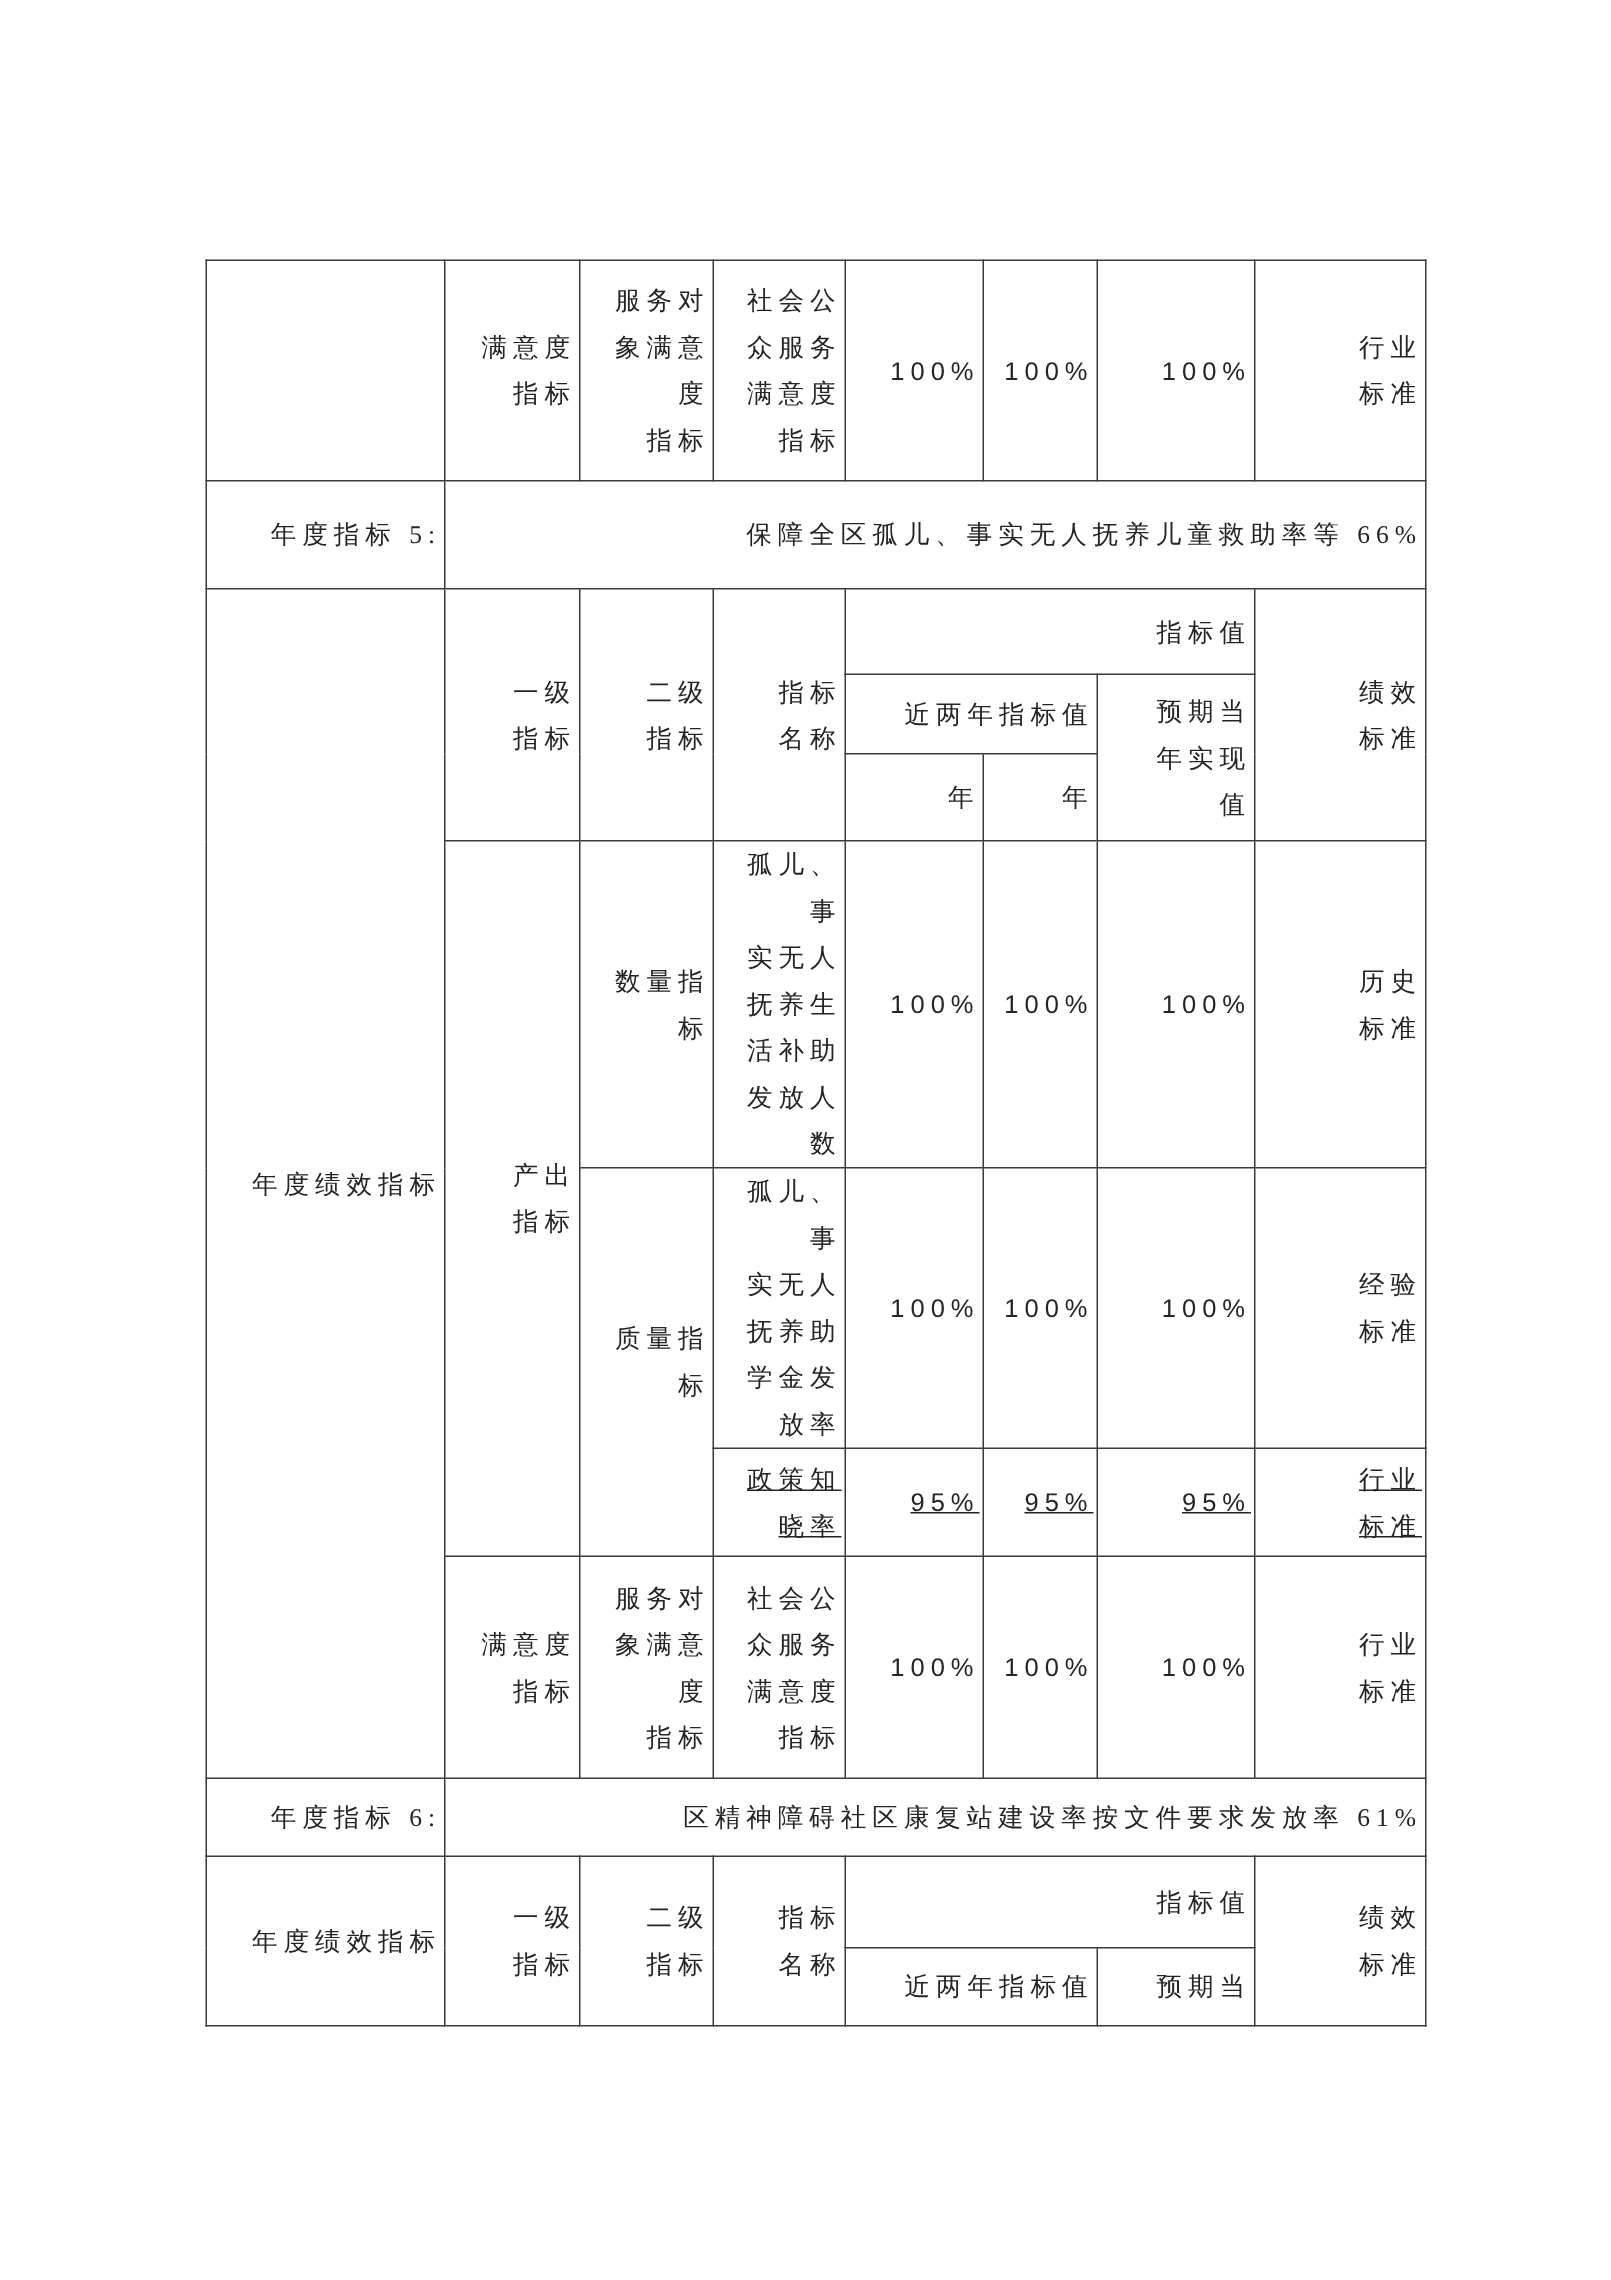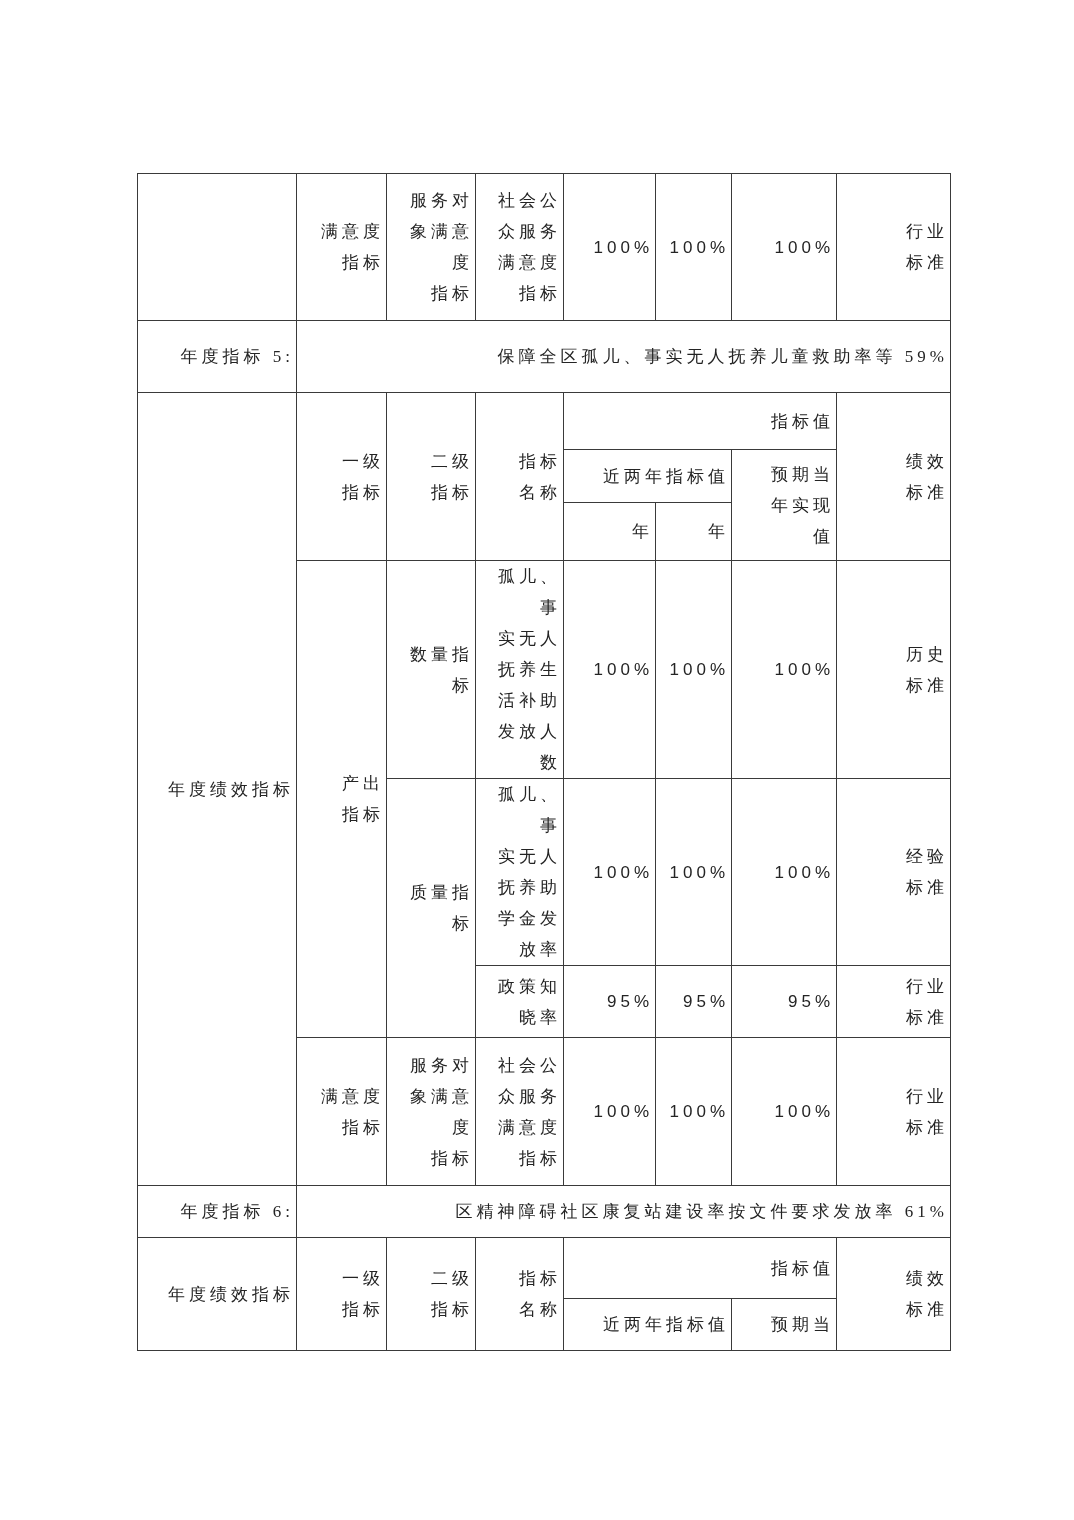--- a/index.html
+++ b/index.html
@@ -37,21 +37,21 @@
     font-size: 20px;
     letter-spacing: 1px;
   }
   tr.r1  { height: 147px; }
   tr.r2  { height: 72px; }
   tr.r3a { height: 57px; }
   tr.r3b { height: 53px; }
   tr.r3c { height: 58px; }
   tr.r4  { height: 217px; }
   tr.r5  { height: 180px; }
-  tr.r6  { height: 72px; }
+  tr.r6  { height: 72px; text-decoration: underline; }
   tr.r7  { height: 148px; }
   tr.r8  { height: 52px; }
   tr.r9a { height: 61px; }
   tr.r9b { height: 52px; }
 </style>
 </head>
 <body>
 
 <div class="page">
   <table class="perf">
@@ -81,21 +81,21 @@
 指标</td>
       <td class="num">100%</td>
       <td class="num">100%</td>
       <td class="num">100%</td>
       <td>行业
 标准</td>
     </tr>
 
     <tr class="r2">
       <td>年度指标 5:</td>
-      <td colspan="7">保障全区孤儿、事实无人抚养儿童救助率等 59%</td>
+      <td colspan="7">保障全区孤儿、事实无人抚养儿童救助率等 66%</td>
     </tr>
 
     <tr class="r3a">
       <td rowspan="7">年度绩效指标</td>
       <td rowspan="3">一级
 指标</td>
       <td rowspan="3">二级
 指标</td>
       <td rowspan="3">指标
 名称</td>

